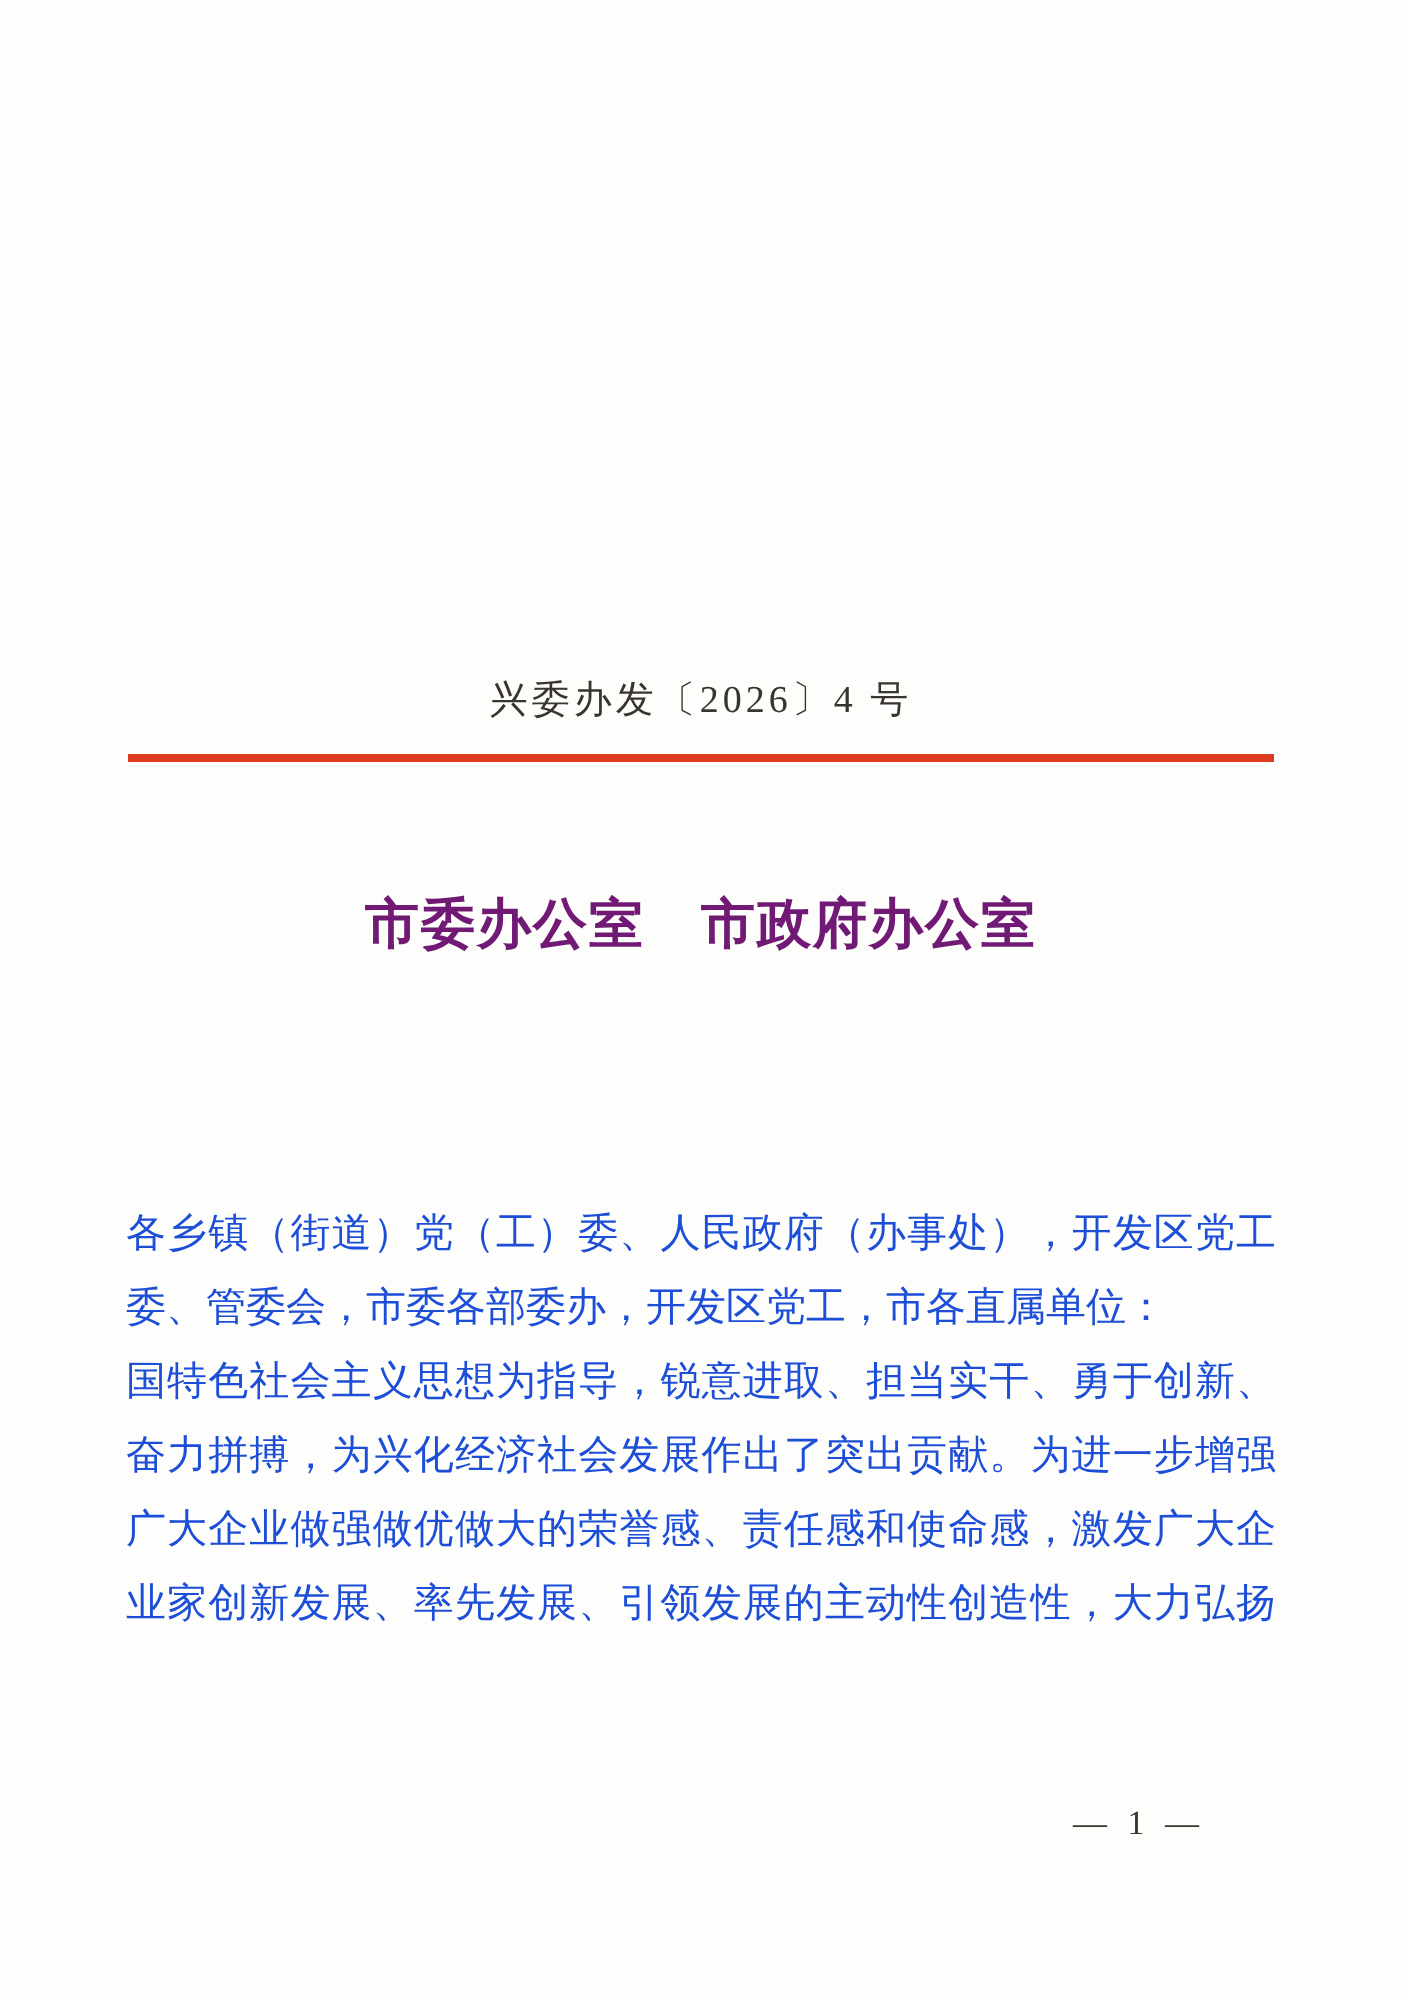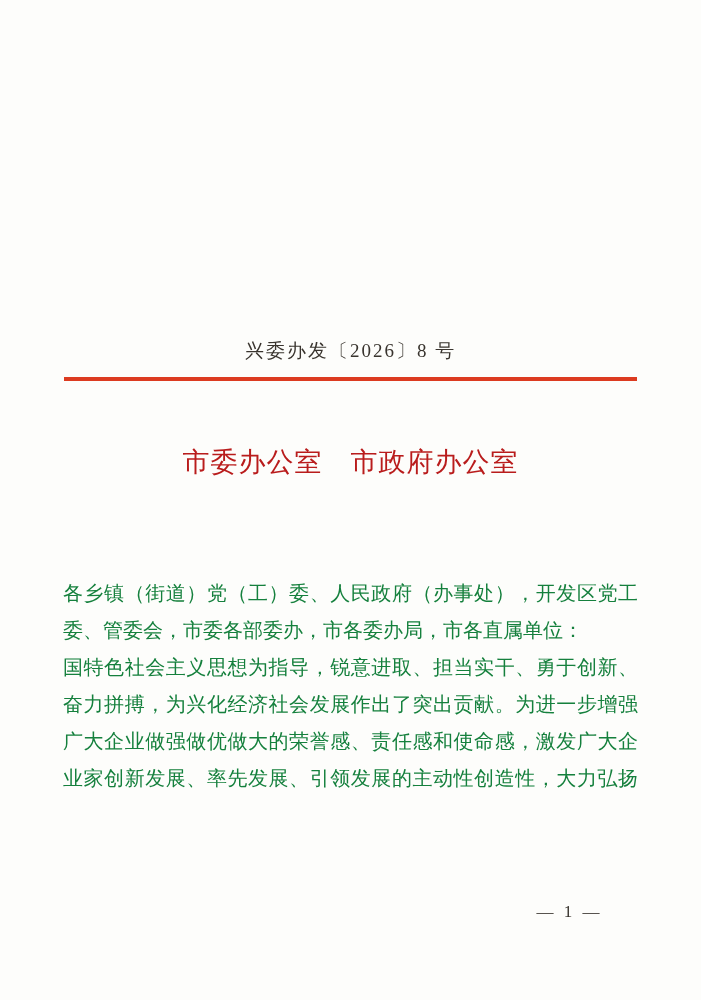--- a/index.html
+++ b/index.html
@@ -40,30 +40,30 @@
   
   .red-line {
     position: absolute; top: 377px; left: 64px;
     width: 573px; height: 4px;
     background: var(--accent);
   }
   
   .title-block {
     position: absolute; top: 444px; left: 40px; width: 621px;
     text-align: center;
-    font-weight: normal;
-    color: #b91c1c;
+    font-weight: bold;
+    color: #701a75;
     font-size: 27px; line-height: 37px;
     letter-spacing: 1px;
   }
   
   .body-text {
-    position: absolute; top: 575px; left: 63px; width: 575px;
+    position: absolute; top: 599px; left: 63px; width: 575px;
     font-size: 20px;
-    color: #15803d;
+    color: #1d4ed8;
   }
   .body-line {
     height: 37px; line-height: 37px;
     text-align: justify;
     text-align-last: justify;
     overflow: hidden;
   }
   .body-line.no-justify { text-align-last: left; }
   .body-line.indent { text-indent: 2em; }
   
@@ -74,31 +74,31 @@
     letter-spacing: 3px;
     color: #3a352f;
   }
 </style>
 </head>
 <body>
 
 <div class="page">
 
 
-  <div class="doc-number">兴委办发〔2026〕8 号</div>
+  <div class="doc-number">兴委办发〔2026〕4 号</div>
 
   <div class="red-line"></div>
 
   <div class="title-block">
     <div>市委办公室　市政府办公室</div>
   </div>
 
   <div class="body-text">
     <div class="body-line">各乡镇（街道）党（工）委、人民政府（办事处），开发区党工</div>
-    <div class="body-line no-justify">委、管委会，市委各部委办，市各委办局，市各直属单位：</div>
+    <div class="body-line no-justify">委、管委会，市委各部委办，开发区党工，市各直属单位：</div>
     <div class="body-line">国特色社会主义思想为指导，锐意进取、担当实干、勇于创新、</div>
     <div class="body-line">奋力拼搏，为兴化经济社会发展作出了突出贡献。为进一步增强</div>
     <div class="body-line">广大企业做强做优做大的荣誉感、责任感和使命感，激发广大企</div>
     <div class="body-line">业家创新发展、率先发展、引领发展的主动性创造性，大力弘扬</div>
   </div>
 
   <div class="page-number">— 1 —</div>
 
 </div>
 

